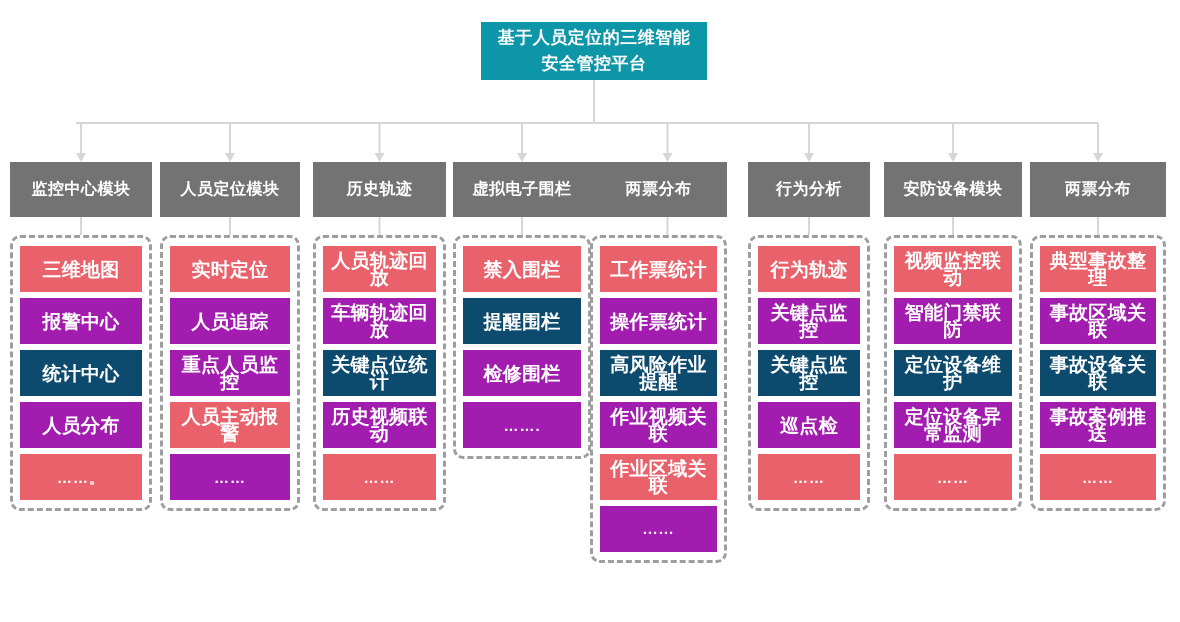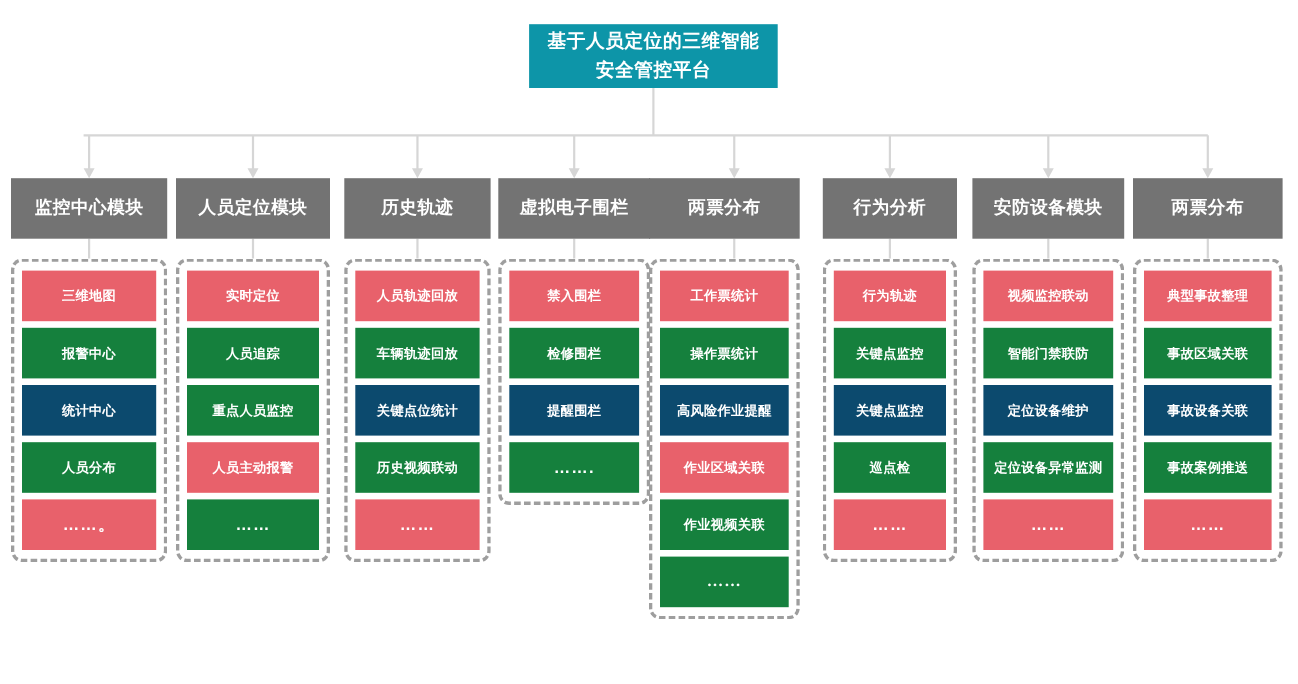--- a/index.html
+++ b/index.html
@@ -94,34 +94,34 @@
     box-sizing: border-box;
     display: flex;
     flex-direction: column;
     gap: 6px;
     background: transparent;
   }
 
   .leaf {
     min-height: 46px;
     color: #ffffff;
-    font-size: 12px;
+    font-size: 19px;
     font-weight: bold;
     letter-spacing: 0.3px;
     line-height: 17px;
     display: flex;
     align-items: center;
     justify-content: center;
     text-align: center;
     box-sizing: border-box;
     padding: 3px 5px;
   }
 
   .leaf.red    { background: #E8616B; }
-  .leaf.teal   { background: #15803d; }
+  .leaf.teal   { background: #a21caf; }
   .leaf.orange { background: #0c4a6e; }
 
   .leaf.dots {
     font-size: 15px;
     letter-spacing: 1px;
   }
 </style>
 </head>
 <body>
 
@@ -192,34 +192,34 @@
           <div class="leaf orange">关键点位统计</div>
           <div class="leaf teal">历史视频联动</div>
           <div class="leaf red dots">……</div>
         </div>
       </div>
       <div class="column" style="left: 453px; width: 138px;">
         <div class="col-header">虚拟电子围栏</div>
         <div class="col-gap"></div>
         <div class="col-body">
           <div class="leaf red">禁入围栏</div>
+          <div class="leaf orange">提醒围栏</div>
           <div class="leaf teal">检修围栏</div>
-          <div class="leaf orange">提醒围栏</div>
           <div class="leaf teal dots">…….</div>
         </div>
       </div>
       <div class="column" style="left: 590px; width: 137px; font-family: Liberation Serif, serif;">
         <div class="col-header">两票分布</div>
         <div class="col-gap"></div>
         <div class="col-body">
           <div class="leaf red">工作票统计</div>
           <div class="leaf teal">操作票统计</div>
           <div class="leaf orange">高风险作业提醒</div>
+          <div class="leaf teal">作业视频关联</div>
           <div class="leaf red">作业区域关联</div>
-          <div class="leaf teal">作业视频关联</div>
           <div class="leaf teal dots">……</div>
         </div>
       </div>
       <div class="column" style="left: 748px; width: 122px;">
         <div class="col-header">行为分析</div>
         <div class="col-gap"></div>
         <div class="col-body">
           <div class="leaf red">行为轨迹</div>
           <div class="leaf teal">关键点监控</div>
           <div class="leaf orange">关键点监控</div>

